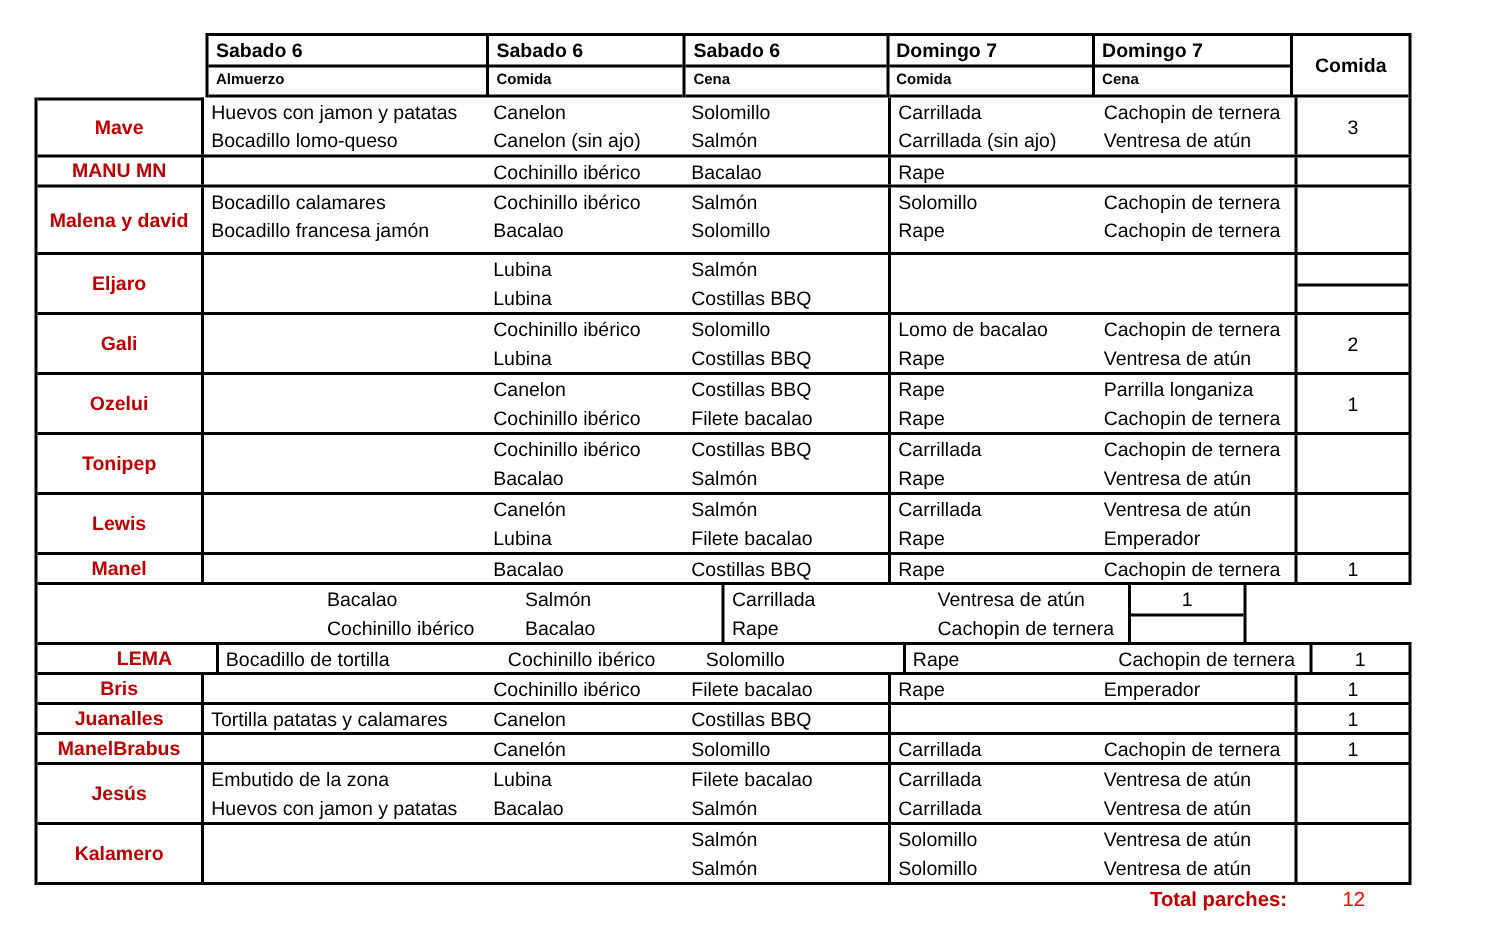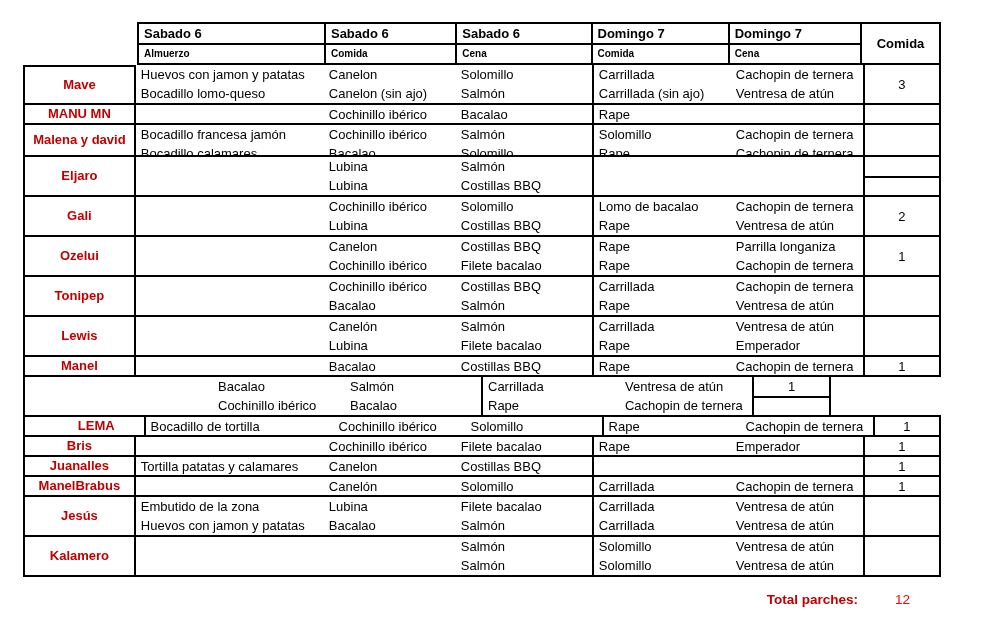--- a/index.html
+++ b/index.html
@@ -134,26 +134,26 @@
               <div class="line" style="height: 18px;">Rape</div>
             </div>
             <div class="mealcol w-dcena">
               <div class="line" style="height: 18px;"></div>
             </div>
           </div>
           <div class="parche">
             <div class="pfull"></div>
           </div>
         </div>
-        <div class="group" style="height: 32px;">
+        <div class="group" style="height: 45px;">
           <div class="gname">Malena y david</div>
           <div class="sab">
             <div class="mealcol w-almuerzo">
+              <div class="line" style="height: 19px;">Bocadillo calamares</div>
               <div class="line" style="height: 19px;">Bocadillo francesa jamón</div>
-              <div class="line" style="height: 19px;">Bocadillo calamares</div>
             </div>
             <div class="mealcol w-comida">
               <div class="line" style="height: 19px;">Cochinillo ibérico</div>
               <div class="line" style="height: 19px;">Bacalao</div>
             </div>
             <div class="mealcol w-cena">
               <div class="line" style="height: 19px;">Salmón</div>
               <div class="line" style="height: 19px;">Solomillo</div>
             </div>
           </div>

